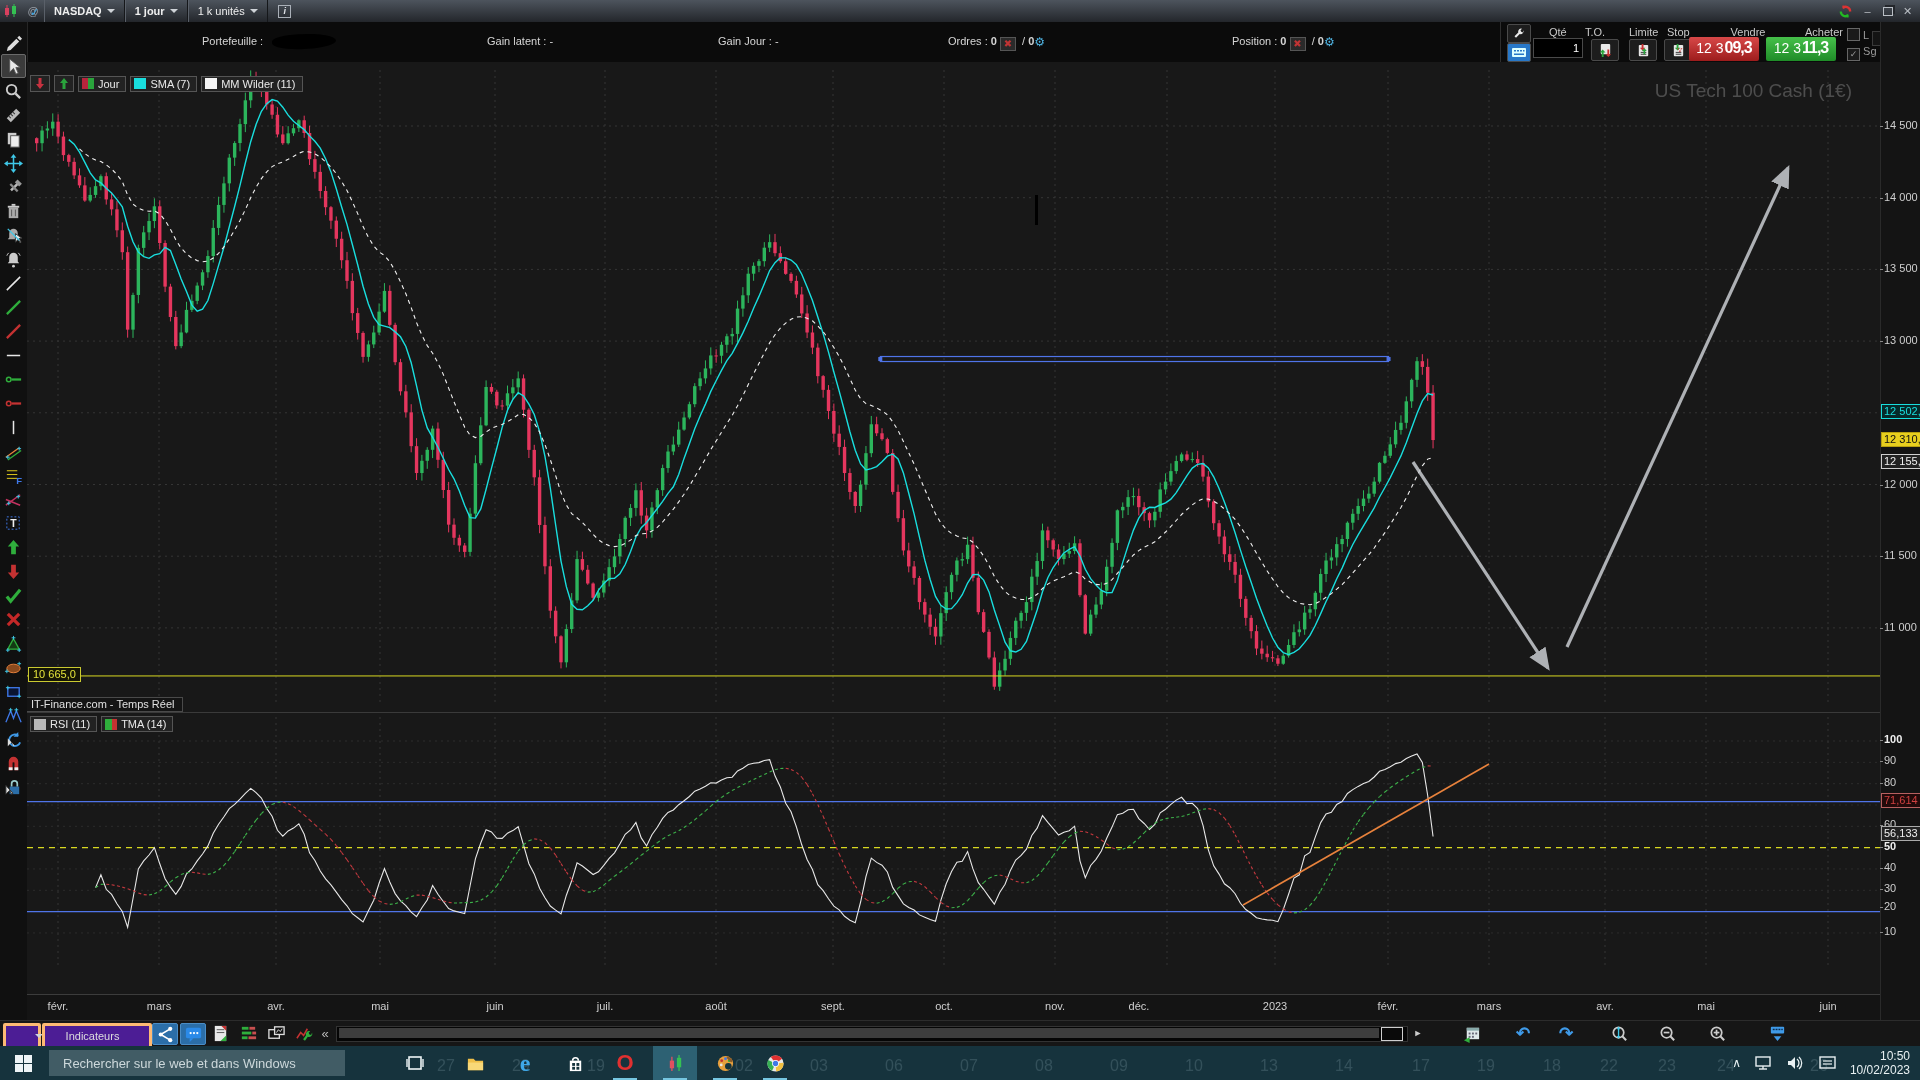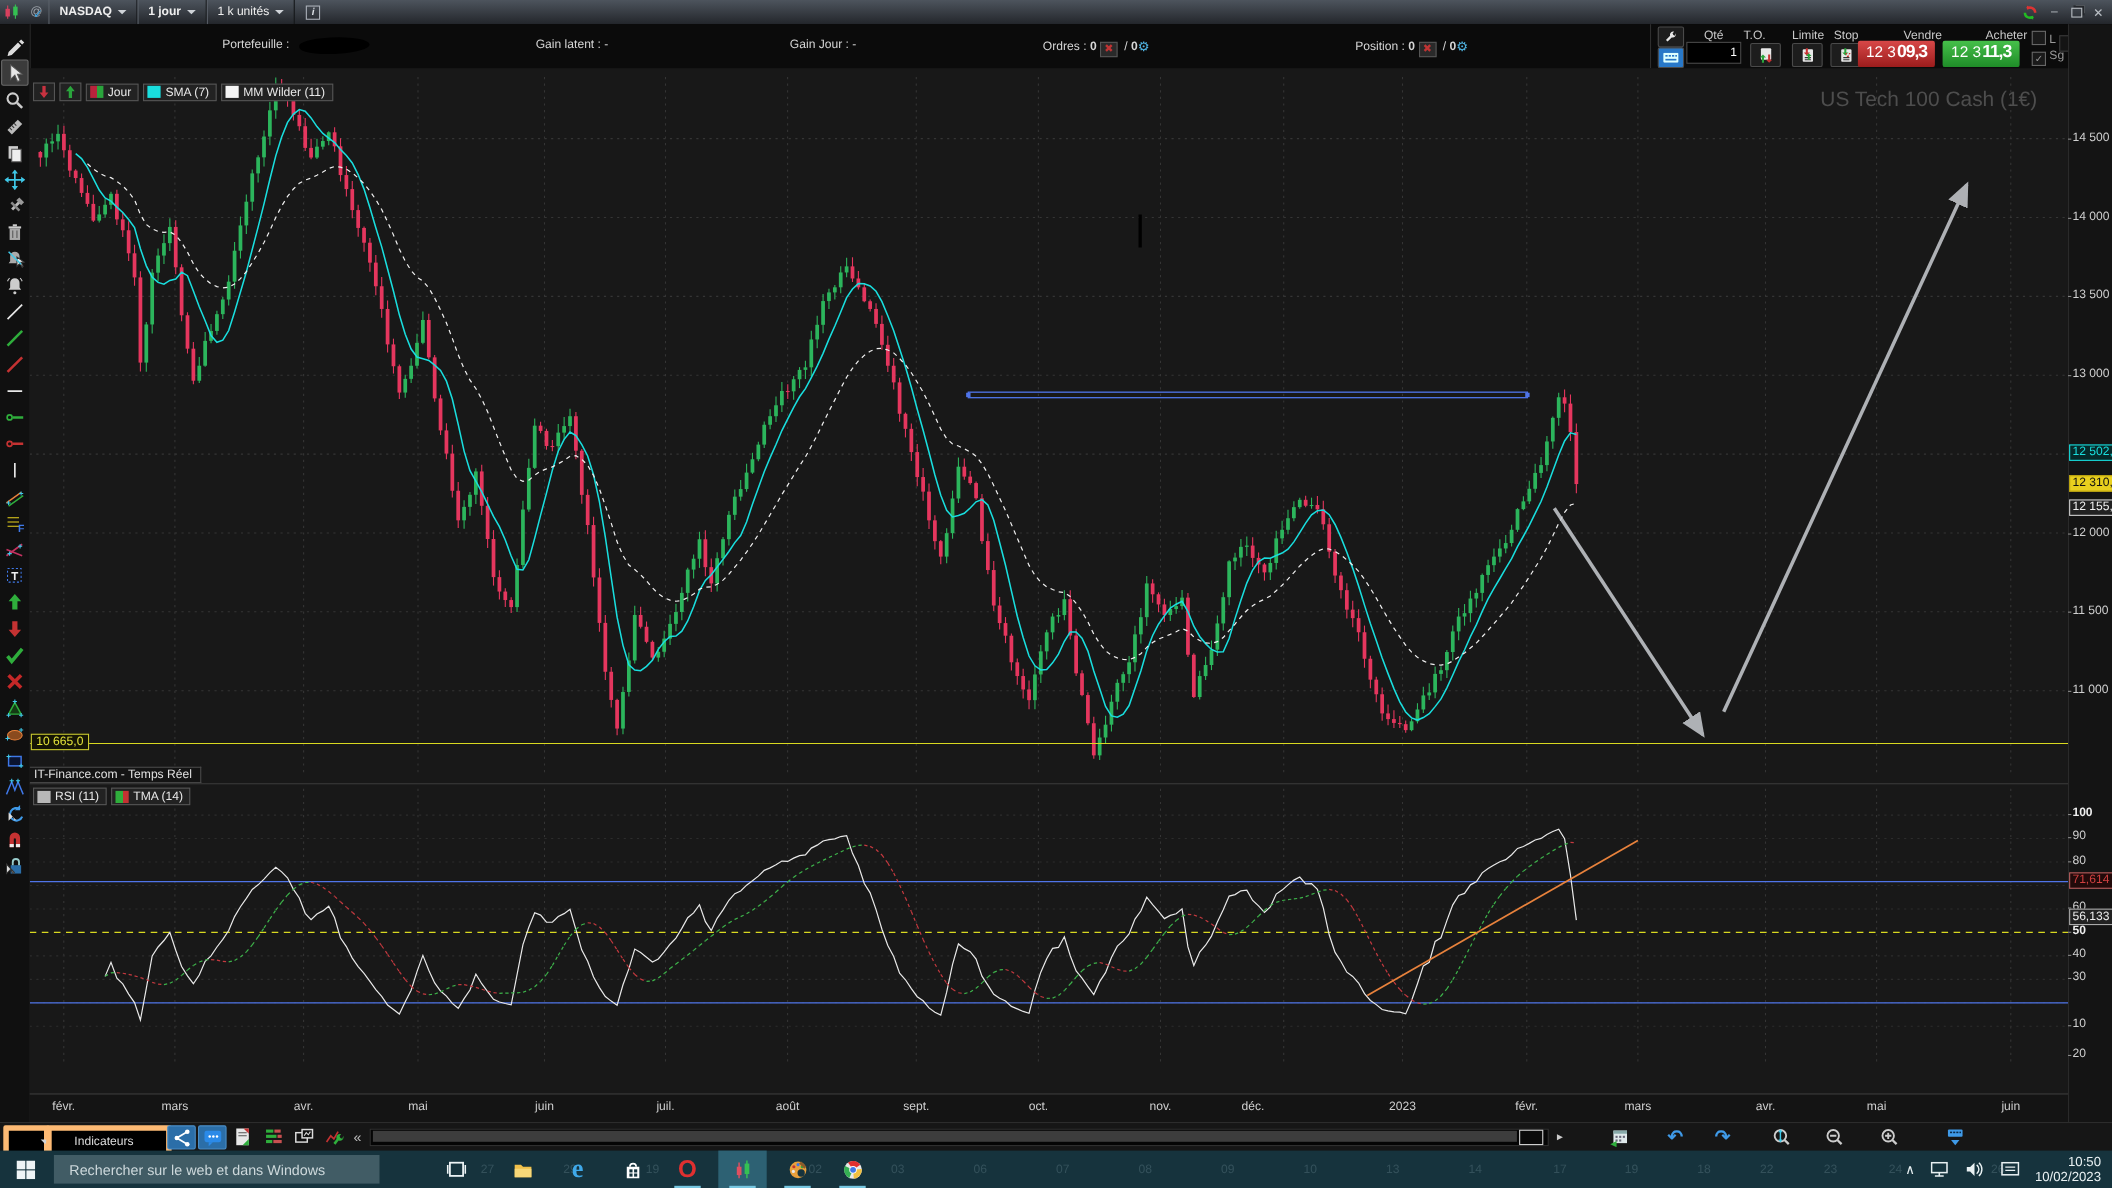--- a/index.html
+++ b/index.html
@@ -51,35 +51,35 @@
   #raxis{position:absolute;left:1880px;top:22px;width:40px;height:998px;background:#141414;border-left:1px solid #2a2a2a;font-size:11px;color:#cfcfcf;}
   .tick{position:absolute;left:3px;white-space:nowrap;}
   .tick:before{content:"";position:absolute;left:-4px;top:7px;width:3px;height:1px;background:#888;}
   .tag{position:absolute;left:0px;font-size:11px;padding:0 2px 1px 2px;border:1px solid;white-space:nowrap;}
   
   #xaxis{position:absolute;left:27px;top:994px;width:1853px;height:26px;background:#141414;border-top:1px solid #3c3c3c;font-size:11px;color:#cfcfcf;}
   .mon{position:absolute;top:5px;transform:translateX(-50%);}
   
   #btoolbar{position:absolute;left:0;top:1020px;width:1920px;height:26px;background:#161616;border-top:1px solid #2c2c2c;font-size:11px;}
   .bt{position:absolute;top:2px;height:20px;display:flex;align-items:center;justify-content:center;border-radius:2px;}
-  .btn-dark{background:#000000;border:5px solid #fdba74;gap:32px;}
+  .btn-dark{background:#4c1d95;border:3px solid #fdba74;gap:32px;}
   .btn-blue{background:#2b6ea8;border:1px solid #4a8cc4;}
   #hscroll-track{position:absolute;left:336px;top:5px;width:1070px;height:14px;background:#050505;border:1px solid #333;}
   #hscroll-thumb{position:absolute;left:2px;top:1px;width:1040px;height:10px;background:#3d3d3d;}
   #hscroll-handle{position:absolute;left:1044px;top:0px;width:20px;height:12px;background:#0a0a0a;border:1px solid #cfcfcf;}
   
   #taskbar{position:absolute;left:0;top:1046px;width:1920px;height:34px;background:#16333d;display:flex;align-items:center;}
   #start-btn{width:47px;height:34px;display:flex;align-items:center;justify-content:center;}
   #search-box{width:282px;height:26px;margin-left:2px;background:#415c65;color:#cdd8db;font-size:13px;display:flex;align-items:center;padding-left:14px;}
   .tb-app{width:44px;height:34px;display:flex;align-items:center;justify-content:center;position:relative;}
   .tb-app.active{background:#2d6173;}
   .runline{position:absolute;bottom:0;left:10px;width:24px;height:2px;background:#76c6e0;}
   #tray{position:absolute;right:0;top:0;height:34px;display:flex;align-items:center;gap:14px;padding-right:10px;color:#e8f0f2;}
   #clock{font-size:12px;text-align:right;line-height:14px;}
-  .ghost{position:absolute;top:11px;font-size:11px;color:#9ab8c2;opacity:.22;}
+  .ghost{position:absolute;top:11px;font-size:16px;color:#9ab8c2;opacity:.22;}
   svg{display:block;}
 </style>
 </head>
 <body>
 
 <div id="screen">
 
   <div id="titlebar">
     <span class="tb-icon">
       <svg width="16" height="16" viewBox="0 0 16 16">
@@ -1358,21 +1358,21 @@
       <div class="tag" style="top: 382.398px; color: rgb(25, 222, 222); background: rgb(6, 42, 42); border-color: rgb(25, 222, 222);">12 502,8</div>
       <div class="tag" style="top: 410.003px; color: rgb(17, 17, 17); background: rgb(232, 207, 30); border-color: rgb(184, 160, 16);">12 310,3</div>
       <div class="tag" style="top: 432.273px; color: rgb(240, 240, 240); background: rgb(34, 34, 34); border-color: rgb(207, 207, 207);">12 155,0</div>
       <div class="tick" style="top: 711px; font-weight: bold; color: rgb(238, 238, 238);">100</div>
       <div class="tick" style="top: 732.33px;">90</div>
       <div class="tick" style="top: 753.66px;">80</div>
       <div class="tick" style="top: 796.32px;">60</div>
       <div class="tick" style="top: 817.65px; font-weight: bold; color: rgb(238, 238, 238);">50</div>
       <div class="tick" style="top: 838.98px;">40</div>
       <div class="tick" style="top: 860.31px;">30</div>
-      <div class="tick" style="top: 930px; text-align: center;">20</div>
+      <div class="tick" style="top: 878px; text-align: center;">20</div>
       <div class="tick" style="top: 902.97px;">10</div>
       <div class="tag" style="top: 770.547px; color: rgb(208, 64, 64); background: rgb(34, 10, 10); border-color: rgb(184, 96, 96);">71,614</div>
       <div class="tag" style="top: 803.568px; color: rgb(238, 238, 238); background: rgb(34, 34, 34); border-color: rgb(170, 170, 170);">56,133</div>
     </div>
 
   <div id="xaxis">
       <div class="mon" style="left: 31px;">févr.</div>
       <div class="mon" style="left: 132px;">mars</div>
       <div class="mon" style="left: 249px;">avr.</div>
       <div class="mon" style="left: 353px;">mai</div>

